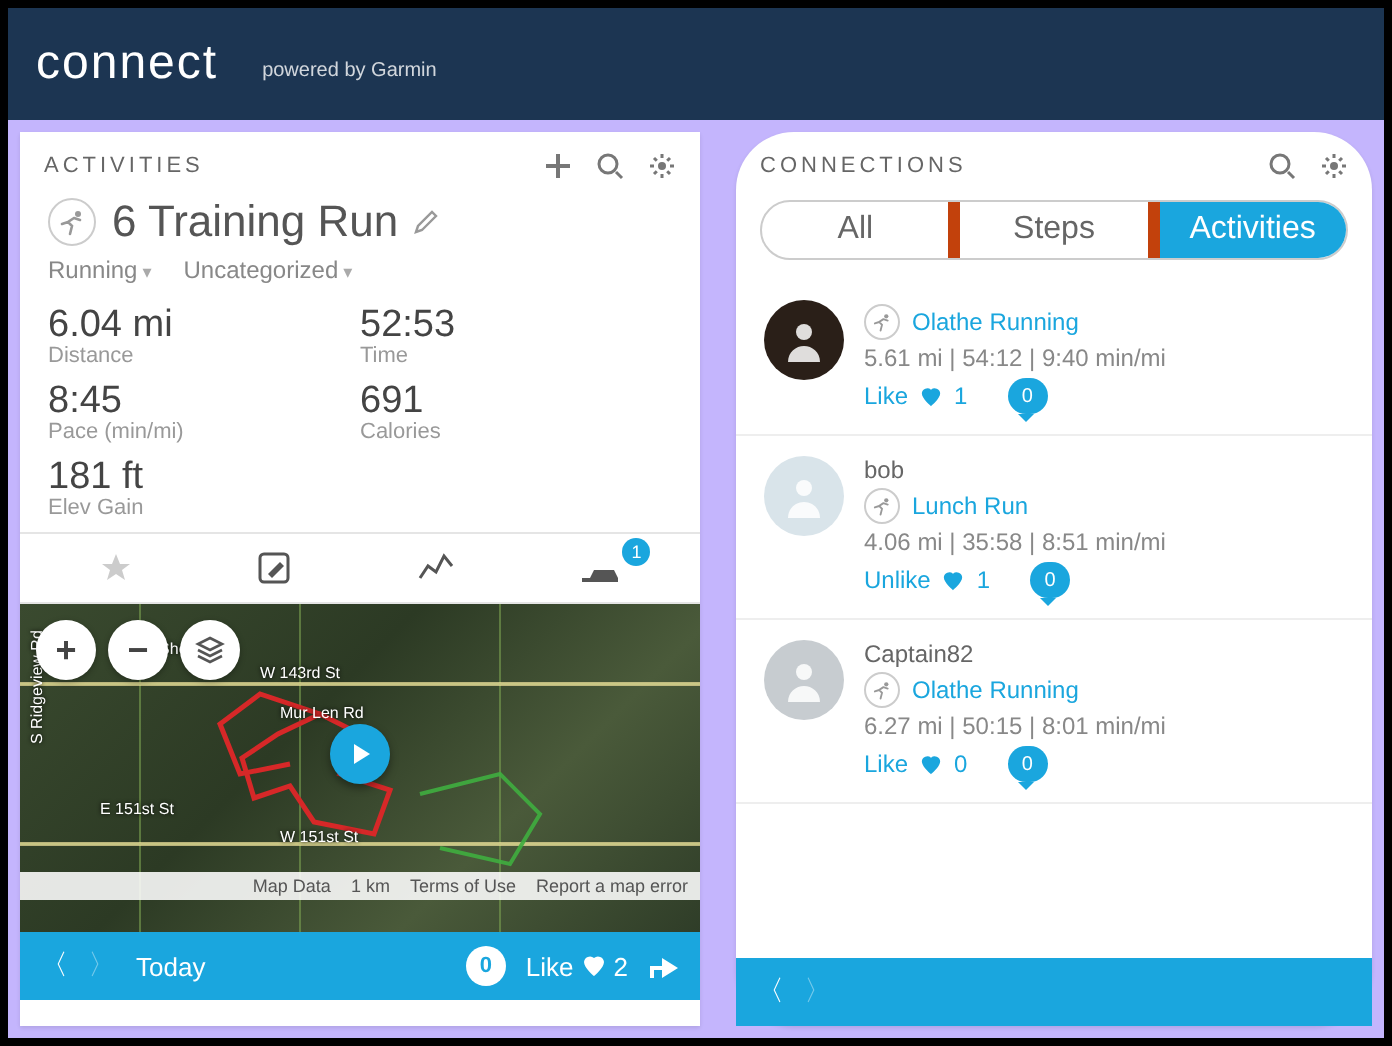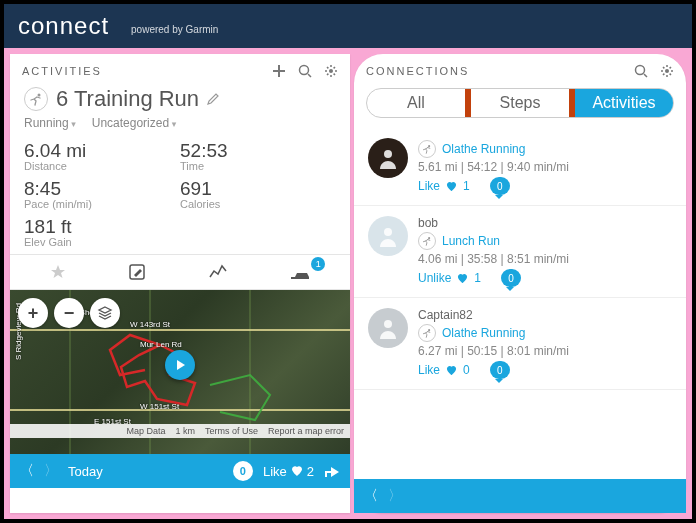--- a/index.html
+++ b/index.html
@@ -1,21 +1,21 @@
 <!DOCTYPE html>
 <html><head>
 <meta charset="utf-8">
 <style>
   * { box-sizing: border-box; margin: 0; padding: 0; }
   body { font-family: -apple-system, "Helvetica Neue", Arial, sans-serif; background: #fff; width: 696px; height: 523px; overflow: hidden; border: 4px solid #000; }
   .app { display: flex; flex-direction: column; height: 100%; }
-  .header { background: #1c3552; color: #fff; height: 44px; display: flex; align-items: center; padding: 0 14px; }
+  .header { background: #1c3552; color: #fff; height: 56px; display: flex; align-items: center; padding: 0 14px; }
   .logo { font-size: 24px; font-weight: 300; letter-spacing: 1px; }
   .logo-sub { font-size: 10px; opacity: .8; margin-left: 6px; align-self: center; margin-top: 6px; padding-left: 16px; }
-  .columns { flex: 1; display: flex; gap: 4px; background: #f9a8d4; padding: 6px; }
+  .columns { flex: 1; display: flex; gap: 18px; background: #c4b5fd; padding: 6px; }
   .panel { background: #fff; display: flex; flex-direction: column; box-shadow: 0 1px 2px rgba(0,0,0,.1); }
   .panel.left { width: 340px; }
   .panel.right { flex: 1; border-radius: 29px; }
   .panel-hdr { display: flex; align-items: center; padding: 10px 12px 4px; }
   .panel-hdr .title { font-size: 11px; letter-spacing: 2px; color: #666; font-weight: 400; }
   .panel-hdr .spacer { flex: 1; }
   .hdr-icon { color: #777; margin-left: 12px; cursor: pointer; }
   .activity-title-row { display: flex; align-items: center; padding: 4px 14px 2px; gap: 8px; }
   .type-chip { width: 24px; height: 24px; border-radius: 50%; border: 1px solid #ccc; display: inline-flex; align-items: center; justify-content: center; font-size: 14px; color: #888; }
   .act-title { font-size: 22px; color: #555; font-weight: 300; }
@@ -166,21 +166,21 @@
         <svg class="map-overlay-roads" viewBox="0 0 340 164" preserveAspectRatio="none">
           <path d="M0 40 H340 M0 120 H340 M60 0 V164 M140 0 V164 M240 0 V164" stroke="#7aa050" stroke-width="1" opacity=".6"></path>
           <path d="M0 40 H340 M0 120 H340" stroke="#f5e6a0" stroke-width="2" opacity=".7"></path>
 
           <path d="M150 55 l20 10 l-10 20 l25 8 l-8 22 l-30 -6 l-12 -18 l-18 6 l-6 -20 l18 -12 z" fill="none" stroke="#d62828" stroke-width="2.5"></path>
           <path d="M150 55 l-30 -10 l-20 15 l10 25 l25 -5" fill="none" stroke="#d62828" stroke-width="2.5"></path>
           <path d="M200 95 l40 -10 l20 20 l-15 25 l-35 -8" fill="none" stroke="#3fae3f" stroke-width="2" opacity=".9"></path>
         </svg>
         <span class="street-label" style="top:30px; left:120px;">W 143rd St</span>
         <span class="street-label" style="top:50px; left:130px;">Mur Len Rd</span>
-        <span class="street-label" style="top:127px; left:40px;margin-left:44px;">E 151st St</span>
+        <span class="street-label" style="top:98px; left:40px;">E 151st St</span>
         <span class="street-label" style="top:112px; left:130px;">W 151st St</span>
         <span class="street-label" style="top:70px; left:4px; transform:rotate(-90deg); transform-origin:left top;">S Ridgeview Rd</span>
         <span class="street-label" style="top:18px; left:62px;">S Sheridan</span>
         <div class="map-ctrl">
           <span class="map-btn">+</span>
           <span class="map-btn">−</span>
           <span class="map-btn">
             <svg width="16" height="16" viewBox="0 0 16 16">
                 <path d="M8 2l6 3-6 3-6-3z M2 8l6 3 6-3 M2 11l6 3 6-3" fill="none" stroke="#555" stroke-width="1.3"></path>
               </svg>

